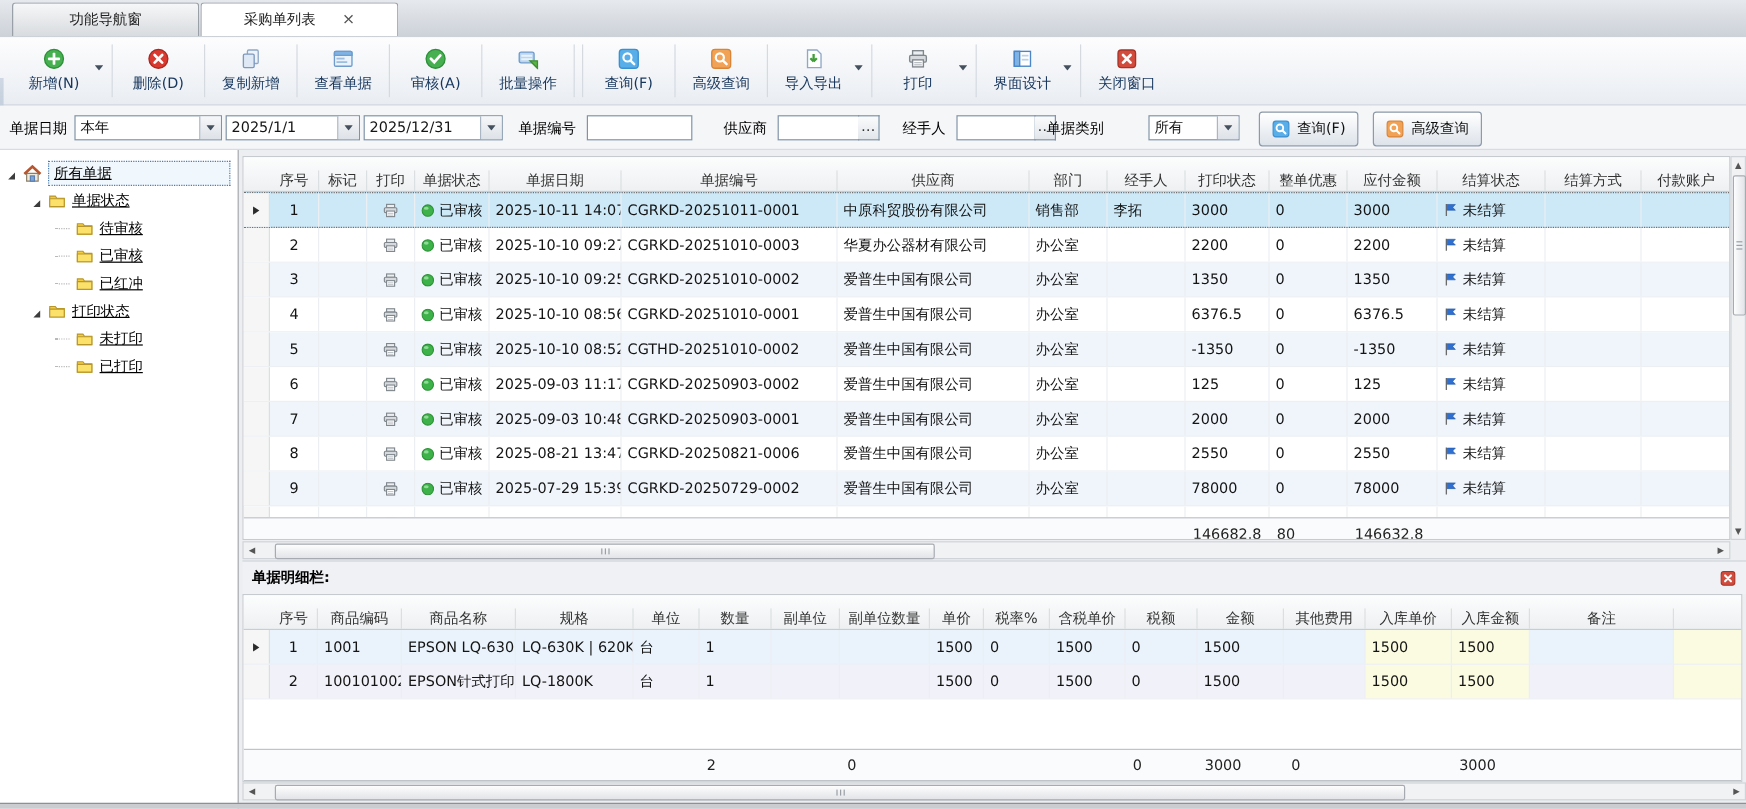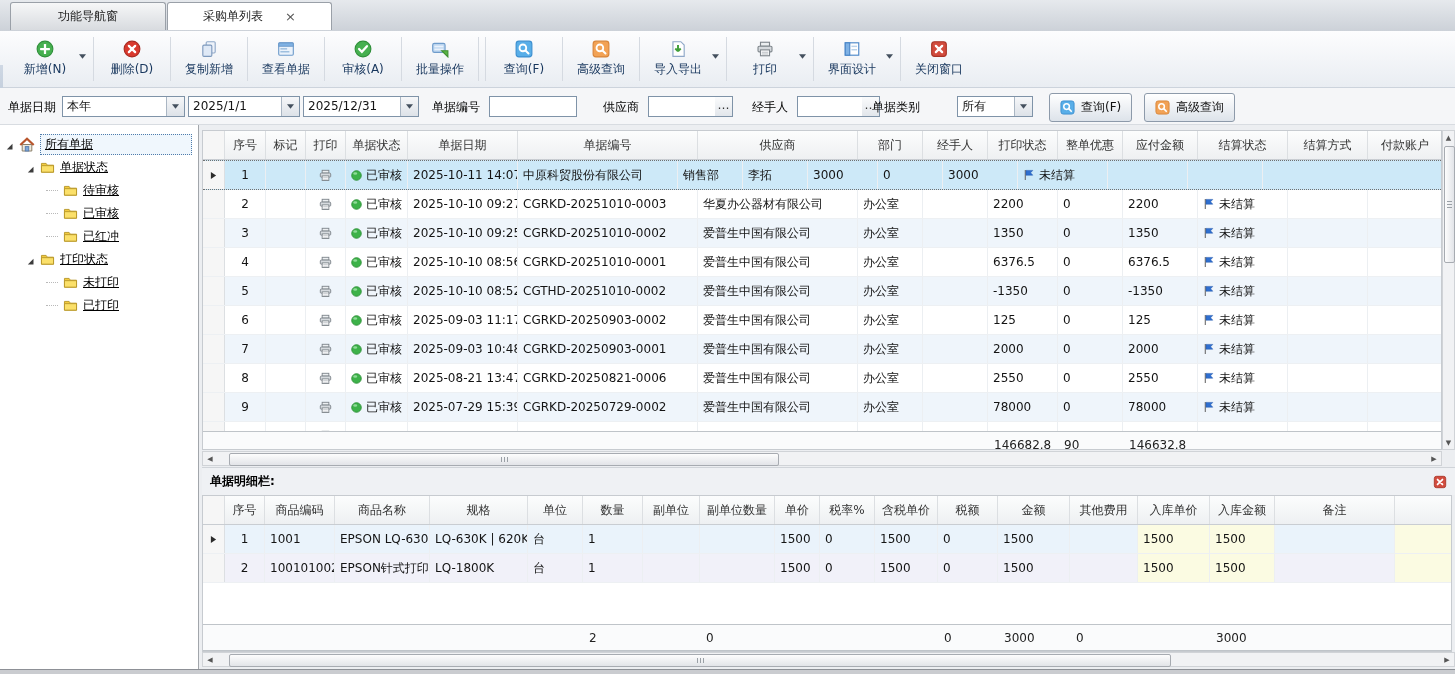--- a/index.html
+++ b/index.html
@@ -48,21 +48,21 @@
   .tree-panel{position:absolute;left:0;top:125px;width:199px;height:549px;background:#fff;
               border-right:1px solid #a2a6ab;box-sizing:border-box;padding-top:8px;}
   .tnode{height:23px;display:flex;align-items:center;gap:5px;color:#000;white-space:nowrap;text-decoration:underline;}
   .texp{width:9px;height:9px;flex:none;}
   .tconn{width:12px;border-top:1px dotted #b9b9b9;flex:none;}
   .root-sel{border:1px dotted #4f7cab;background:#f0f7fd;padding:1px 4px;flex:1;margin-right:6px;}
   
   .grid{position:absolute;background:#fff;border:1px solid #c7cbd0;box-sizing:border-box;
         display:flex;flex-direction:column;overflow:hidden;}
   .g-hrow{display:flex;height:28px;flex:none;background:linear-gradient(#fcfdfd,#eef0f2);
-          border-bottom:1px solid #c9cdd2;}
+          border-bottom:1px solid #c9cdd2;align-items:flex-end;}
   .g-hcell{box-sizing:border-box;border-right:1px solid #dcdfe2;display:flex;align-items:center;
            justify-content:center;color:#333;overflow:hidden;white-space:nowrap;flex:none;}
   .g-row{display:flex;height:28px;flex:none;border-bottom:1px solid #edf0f3;background:#fff;}
   .g-row.alt{background:#eff5fb;}
   .g-row.selected{background:#cde9f8;border-top:1px dotted #707070;border-bottom:1px dotted #707070;}
   .g-cell{box-sizing:border-box;border-right:1px solid #eceff2;display:flex;align-items:center;
           padding:0 5px;overflow:hidden;white-space:nowrap;gap:4px;flex:none;}
   .g-cell.center{justify-content:center;padding:0;}
   .g-cell.yel{background:#fbfbe2;}
   .d0{background:#eaf3fb;} .d1{background:#f1f1f9;}
@@ -478,20 +478,23 @@
           <svg viewBox="0 0 12 12">
             <circle cx="6" cy="6" r="5.2" fill="#3db249" stroke="#2e9238"></circle>
             <ellipse cx="4.6" cy="3.9" rx="2.2" ry="1.4" fill="#9fe2a6" opacity=".85"></ellipse>
           </svg>
         </span>
         <span>已审核</span>
       </div>
       <div class="g-cell" style="width:110px">
         <span>2025-10-11 14:07</span>
       </div>
+      <div class="g-cell" style="width:180px">
+        <span>CGRKD-20251011-0001</span>
+      </div>
       <div class="g-cell" style="width:160px">
         <span>中原科贸股份有限公司</span>
       </div>
       <div class="g-cell" style="width:65px">
         <span>销售部</span>
       </div>
       <div class="g-cell" style="width:65px">
         <span>李拓</span>
       </div>
       <div class="g-cell" style="width:70px">
@@ -1106,21 +1109,21 @@
       <div class="t-cell" style="width:41px"></div>
       <div class="t-cell" style="width:40px"></div>
       <div class="t-cell" style="width:40px"></div>
       <div class="t-cell" style="width:62px"></div>
       <div class="t-cell" style="width:110px"></div>
       <div class="t-cell" style="width:180px"></div>
       <div class="t-cell" style="width:160px"></div>
       <div class="t-cell" style="width:65px"></div>
       <div class="t-cell" style="width:65px"></div>
       <div class="t-cell" style="width:70px">146682.8</div>
-      <div class="t-cell" style="width:65px">90</div>
+      <div class="t-cell" style="width:65px">80</div>
       <div class="t-cell" style="width:75px">146632.8</div>
       <div class="t-cell" style="width:90px"></div>
       <div class="t-cell" style="width:80px"></div>
       <div class="t-cell" style="width:75px"></div>
     </div>
   </div>
 
 <div class="sb-v">
   <div class="va" style="top:0">▲</div>
   <div class="sb-vthumb">

